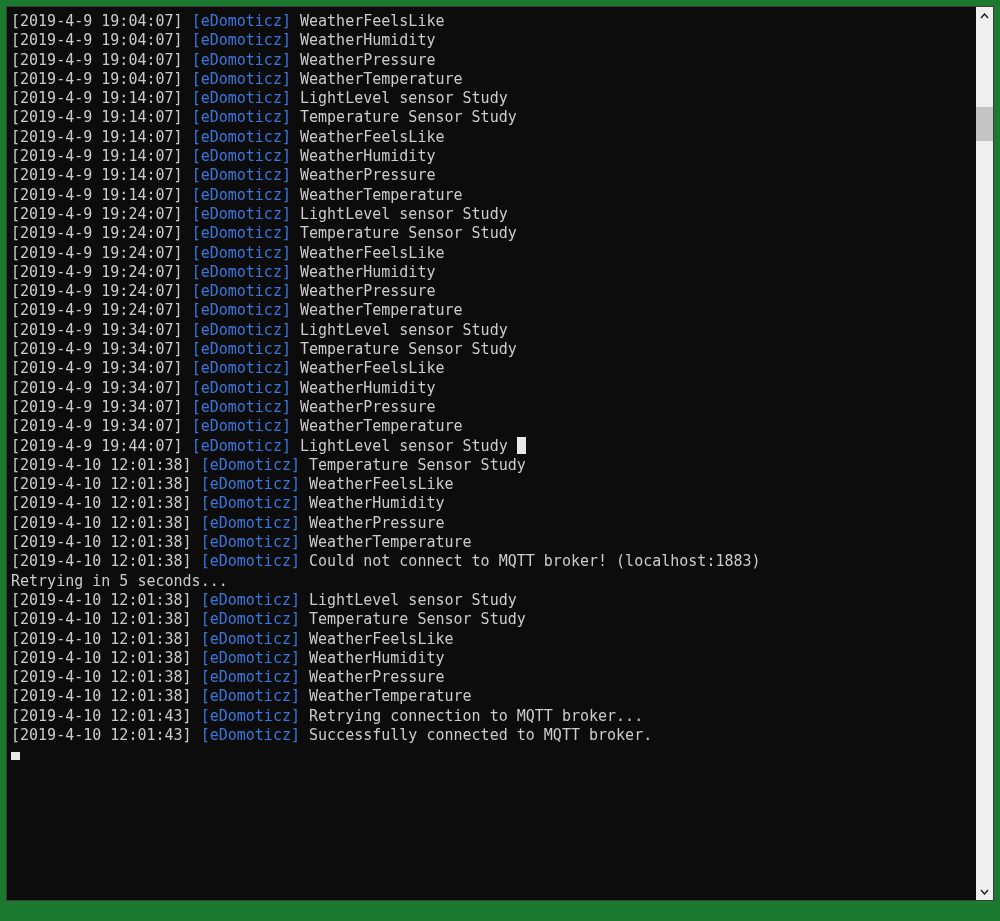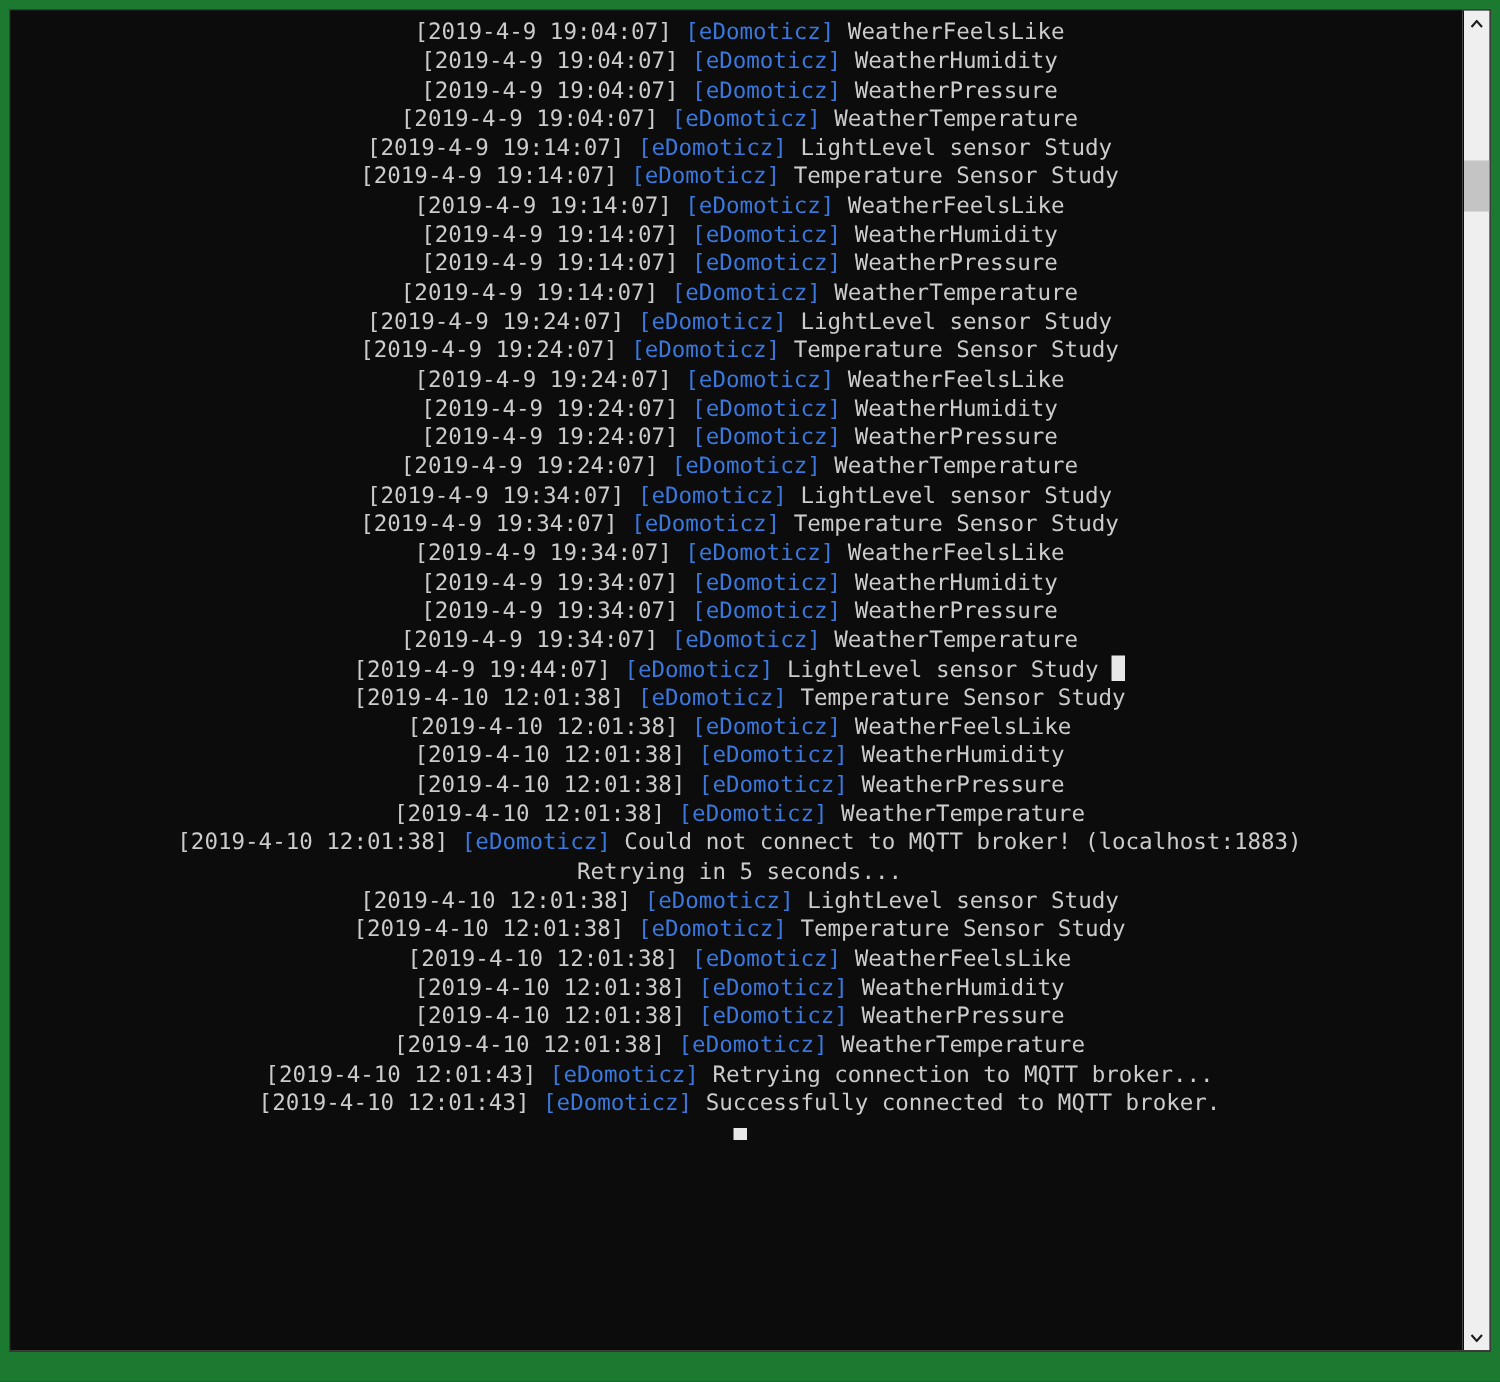--- a/index.html
+++ b/index.html
@@ -135,21 +135,20 @@
     overflow: hidden;
     white-space: pre;
     position: relative;
   }
 
   .log-line {
     height: 19.3px;
     white-space: pre;
     color: #cccccc;
     display: block;
-    text-align: center;
   }
   .tag { color: #3b78de; }
   .msg { color: #cccccc; }
   .ts  { color: #cccccc; }
 
   
   .cursor-block {
     display: inline-block;
     width: 9px;
     height: 17px;

